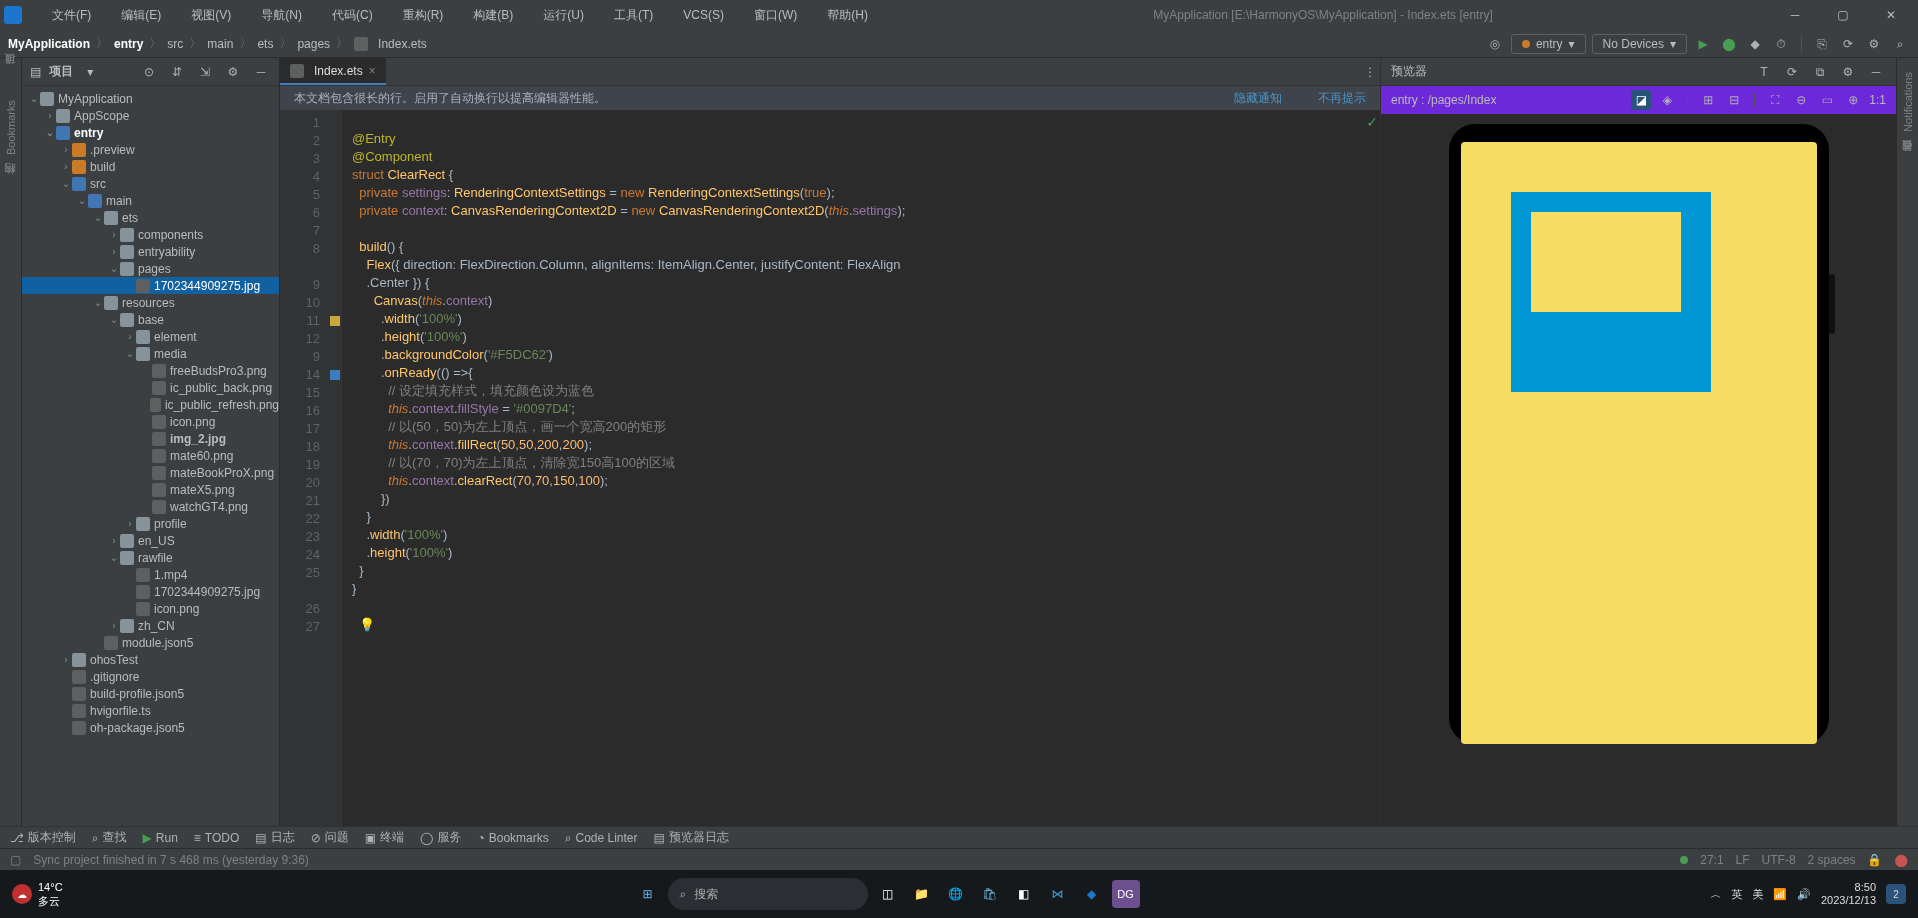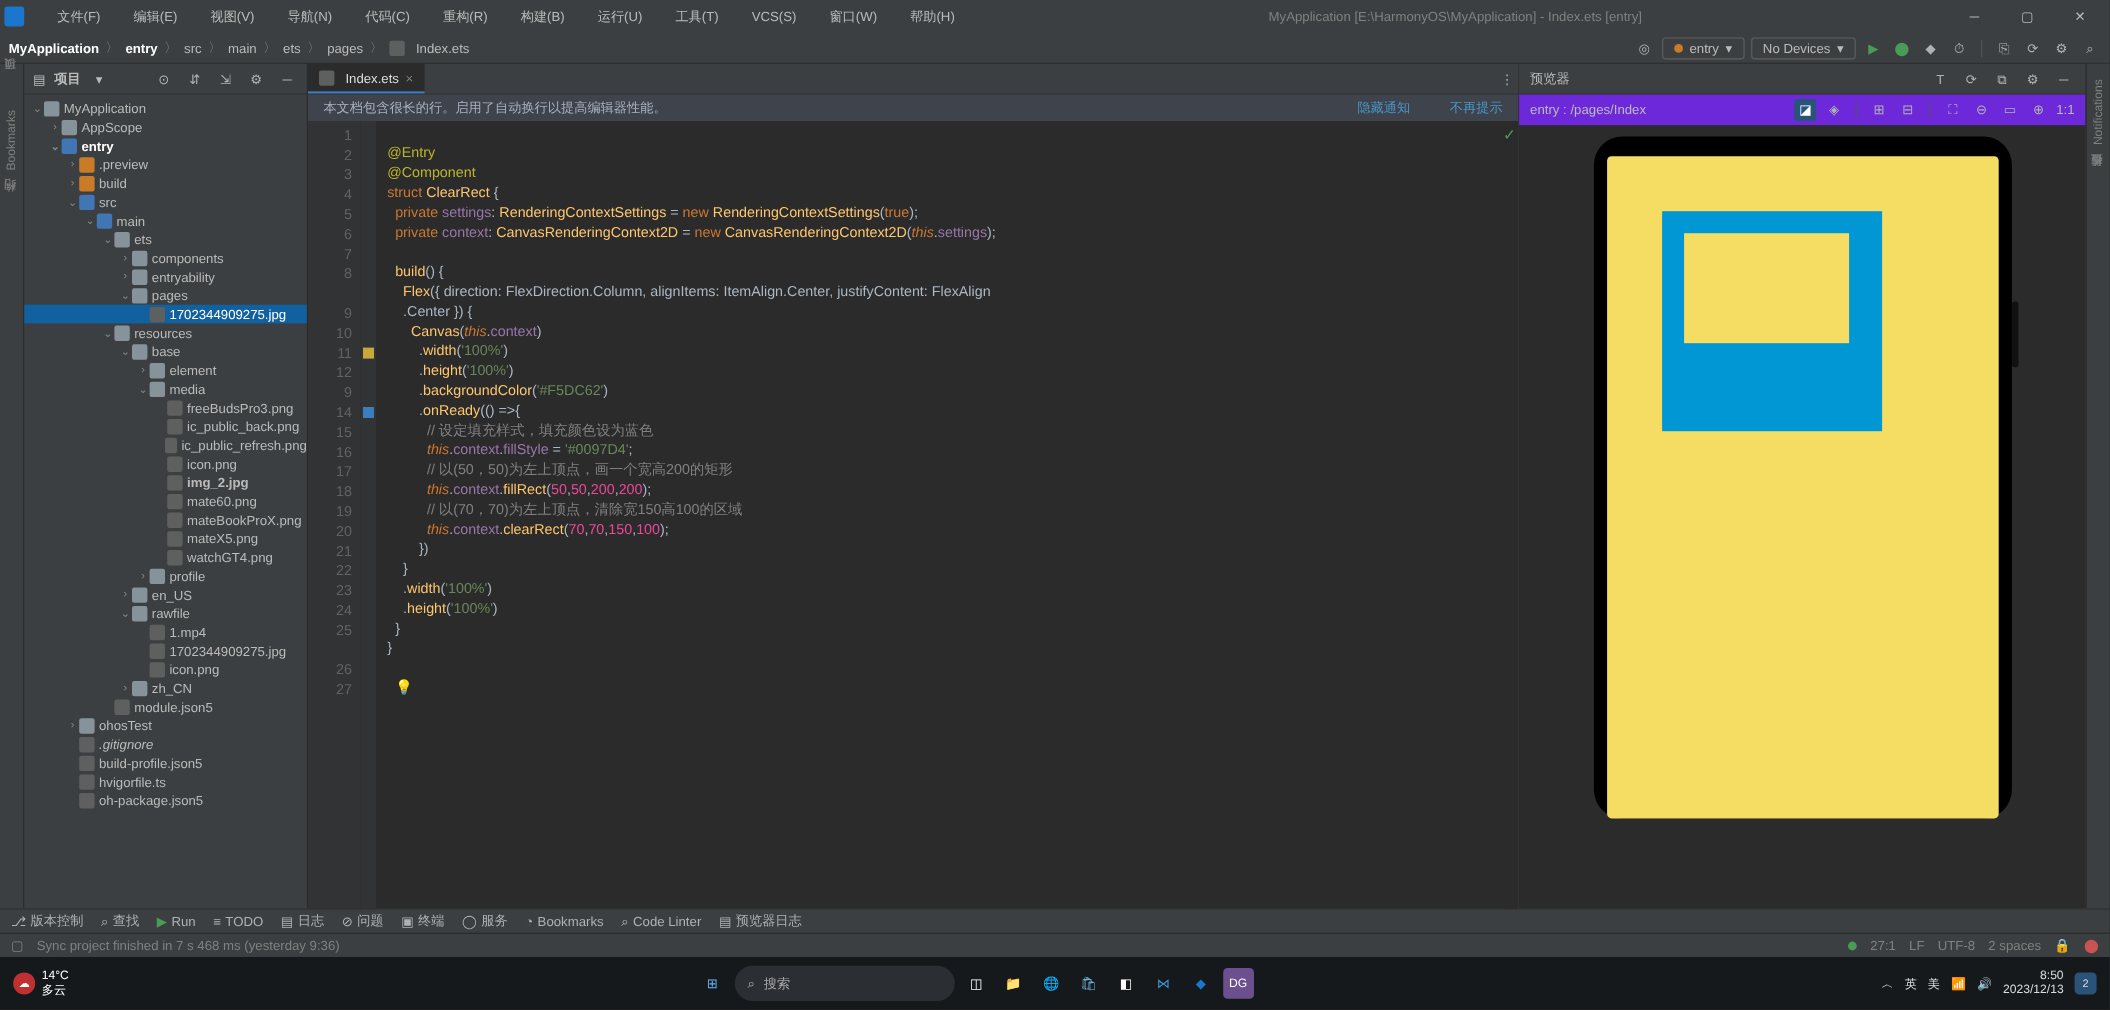--- a/index.html
+++ b/index.html
@@ -45,21 +45,21 @@
 .banner .link { color:#4996c8; cursor:pointer;margin-left:16px; }
 .editor { flex:1; display:flex; min-height:0; position:relative; }
 .gutter { width:48px; background:#313335; text-align:right; color:#606366; padding:4px 8px 4px 0; font-family:Consolas,monospace; font-size:13px; line-height:18px; }
 .marks { width:14px; background:#313335; padding-top:4px; }
 .mark { width:10px;height:10px;margin:4px auto; }
 .code { flex:1; overflow:auto; padding:20px 0; font-family:Consolas,monospace; font-size:13px; line-height:18px; white-space:pre; color:#a9b7c6; }
 .code-line { padding-left:10px; height:18px; }
 .kw { color:#cc7832; }
 .type { color:#ffc66d; }
 .str { color:#6a8759; }
-.num { color:#ec4899; }
+.num { color:#fdba74; }
 .anno { color:#bbb529; }
 .punc { color:#a9b7c6; }
 .fn { color:#ffc66d; }
 .comment { color:#808080; }
 .this { color:#cc7832; font-style:italic; }
 .prop { color:#9876aa; }
 .scrollbar-track { width:12px; background:#2b2b2b; position:relative; }
 .scrollbar-track .green-tick { position:absolute; top:4px; right:2px; color:#499c54; font-size:14px; }
 .preview { width:516px; background:#2b2b2b; display:flex; flex-direction:column; border-left:1px solid #323232; }
 .preview .phdr { height:28px; background:#3c3f41; display:flex; align-items:center; padding:0 10px; border-bottom:1px solid #323232; gap:8px; }
@@ -331,21 +331,21 @@
         <div class="tree-row" style="padding-left: 70px;">
           <span class="chev"></span>
           <span class="ico file"></span>
           <span>module.json5</span>
         </div>
         <div class="tree-row" style="padding-left: 38px;">
           <span class="chev">›</span>
           <span class="ico folder"></span>
           <span>ohosTest</span>
         </div>
-        <div class="tree-row" style="padding-left: 38px; font-style: italic;">
+        <div class="tree-row" style="padding-left: 38px;">
           <span class="chev"></span>
           <span class="ico file"></span>
           <span>.gitignore</span>
         </div>
         <div class="tree-row" style="padding-left: 38px;">
           <span class="chev"></span>
           <span class="ico file"></span>
           <span>build-profile.json5</span>
         </div>
         <div class="tree-row" style="padding-left: 38px;">

